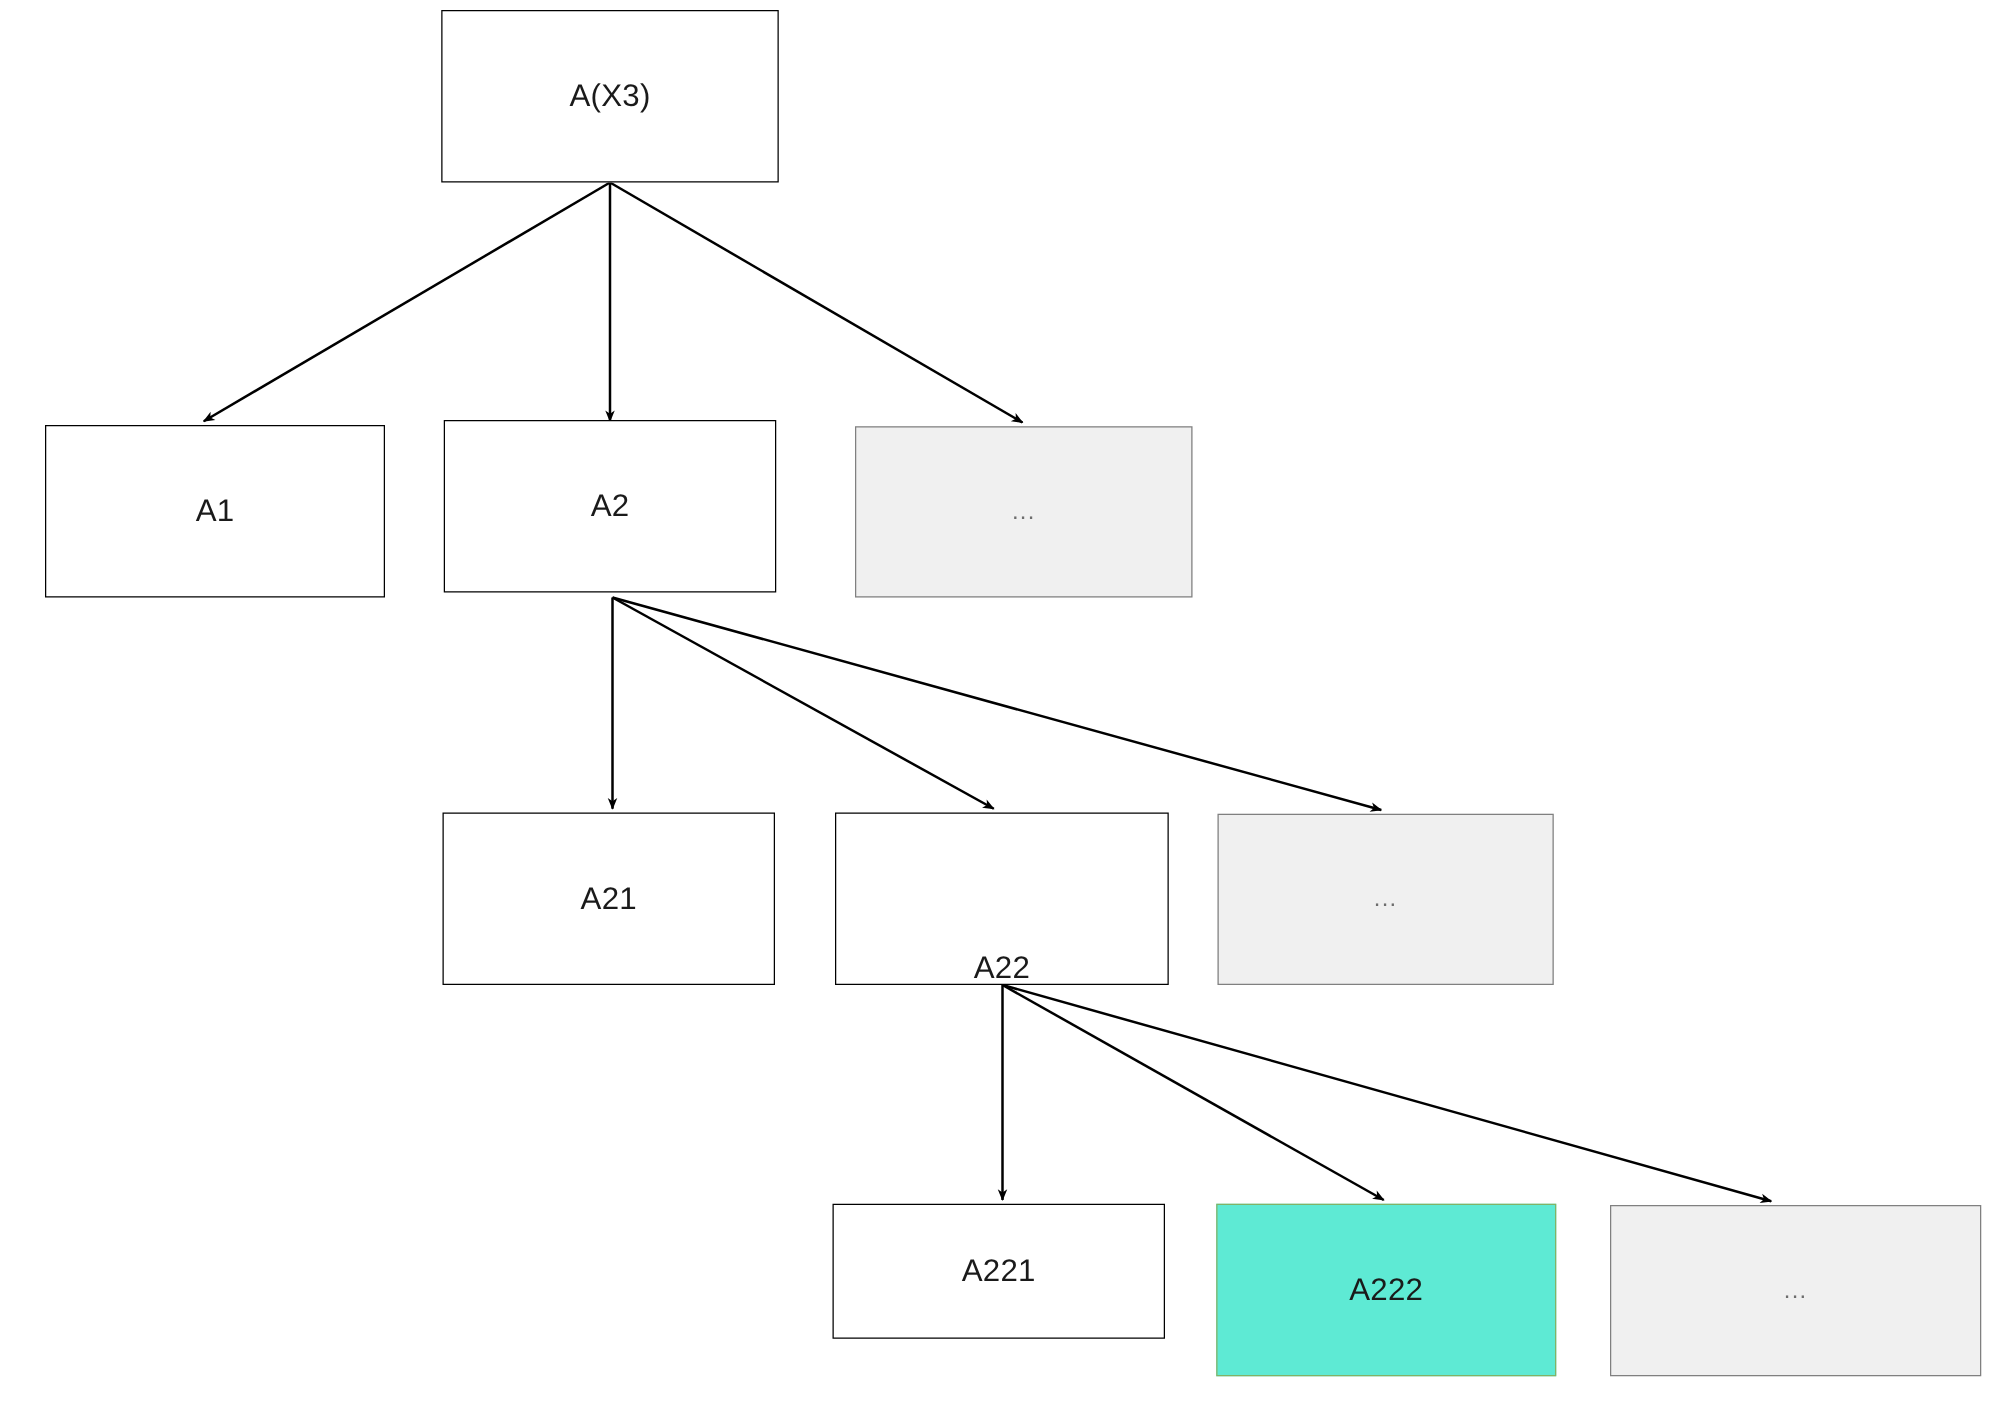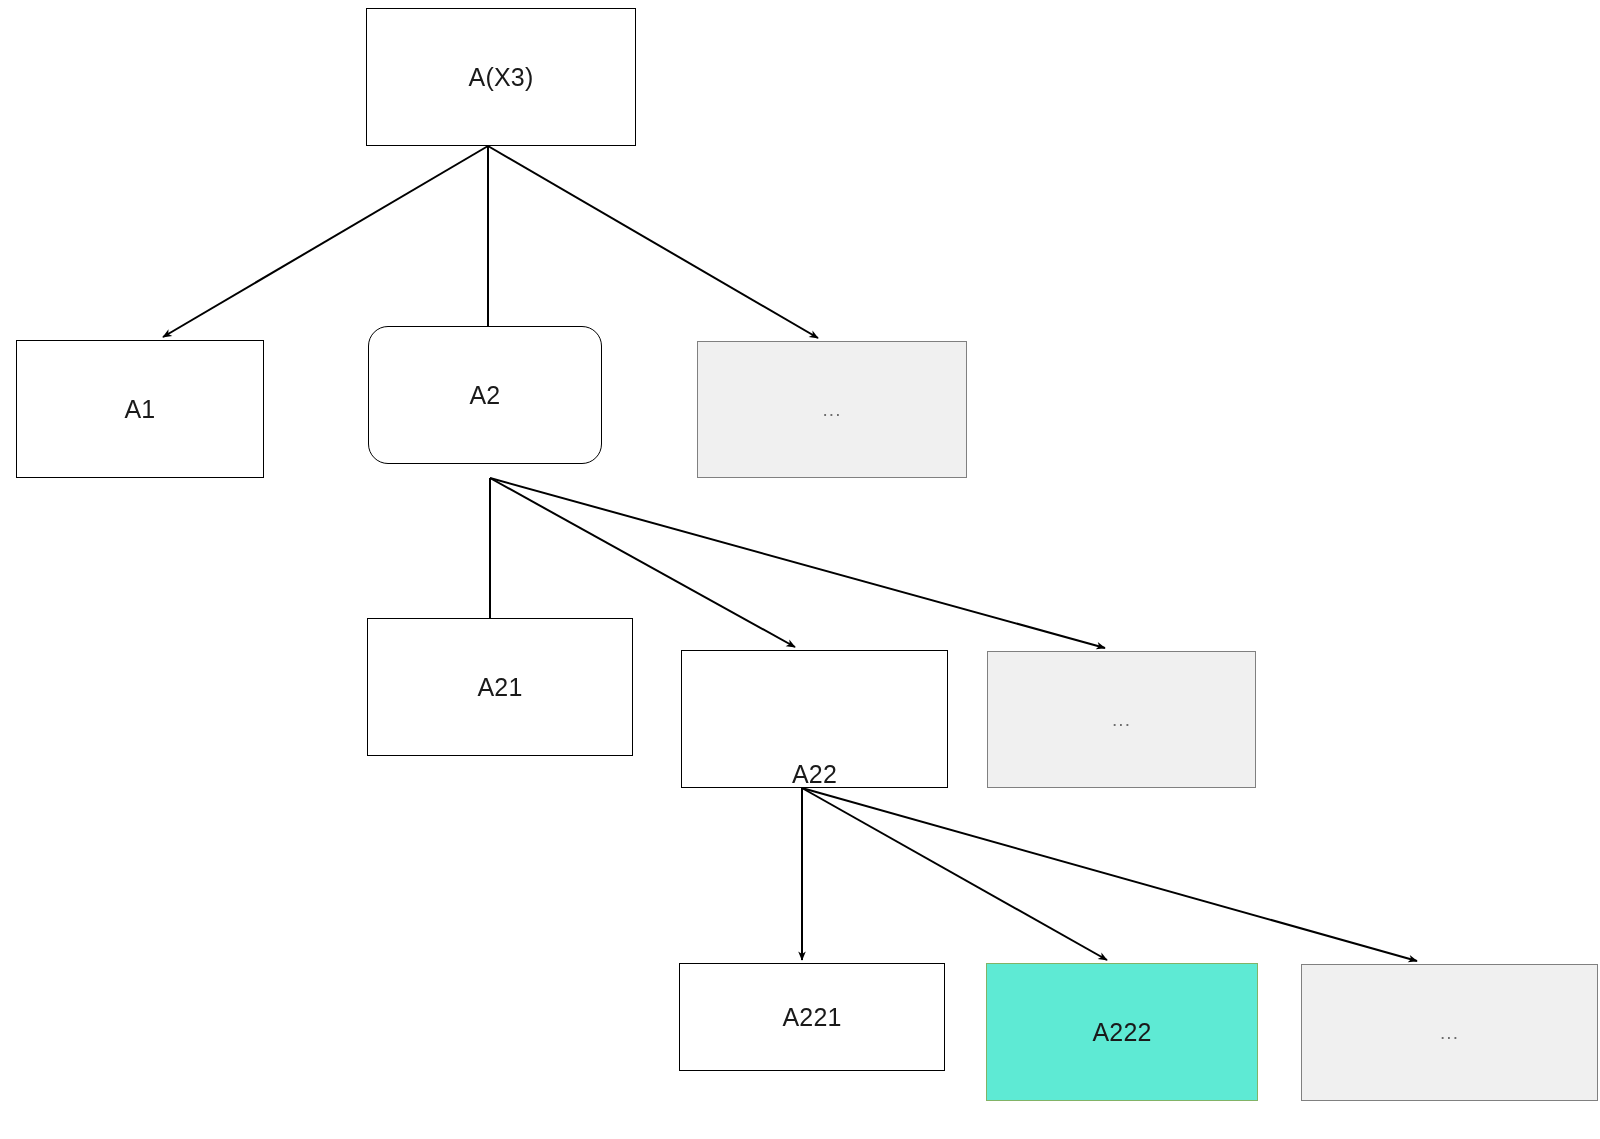--- a/index.html
+++ b/index.html
@@ -32,21 +32,20 @@
     display: flex;
     align-items: center;
     justify-content: center;
     background: #ffffff;
     border: 1.6px solid #000000;
     font-size: 25px;
     color: #1a1a1a;
     letter-spacing: 0.2px;
     line-height: 1;
     z-index: 2;
-    margin-left: 13px;
   }
   .node.ellipsis {
     background: #f0f0f0;
     border: 1.6px solid #808080;
     color: #6d6d6d;
     font-size: 19px;
     letter-spacing: 1px;
   }
   .node.highlight {
     background: #5eead4;
@@ -78,30 +77,30 @@
         <line x1="490" y1="478" x2="1105" y2="648" stroke="#000000" stroke-width="2" marker-end="url(#arrowhead)"></line>
         <line x1="802" y1="788" x2="802" y2="960" stroke="#000000" stroke-width="2" marker-end="url(#arrowhead)"></line>
         <line x1="802" y1="788" x2="1107" y2="960" stroke="#000000" stroke-width="2" marker-end="url(#arrowhead)"></line>
         <line x1="802" y1="788" x2="1417" y2="961" stroke="#000000" stroke-width="2" marker-end="url(#arrowhead)"></line>
       </g>
   </svg>
   <div id="nodes">
       <div class="node" style="left: 353px; top: 8px; width: 270px; height: 138px;">
         <span class="node-label">A(X3)</span>
       </div>
-      <div class="node" style="left: 3px; top: 340px; width: 248px; height: 138px;">
+      <div class="node" style="left: 36px; top: 340px; width: 272px; height: 138px;">
         <span class="node-label">A1</span>
       </div>
-      <div class="node" style="left: 355px; top: 326px; width: 234px; height: 138px; border-radius: 20px;">
+      <div class="node" style="left: 355px; top: 336px; width: 266px; height: 138px;">
         <span class="node-label">A2</span>
       </div>
       <div class="node ellipsis" style="left: 684px; top: 341px; width: 270px; height: 137px;">
         <span class="node-label">...</span>
       </div>
-      <div class="node" style="left: 354px; top: 618px; width: 266px; height: 138px;">
+      <div class="node" style="left: 354px; top: 650px; width: 266px; height: 138px;">
         <span class="node-label">A21</span>
       </div>
       <div class="node" style="left: 668px; top: 650px; width: 267px; height: 138px; align-items: flex-end;">
         <span class="node-label">A22</span>
       </div>
       <div class="node ellipsis" style="left: 974px; top: 651px; width: 269px; height: 137px;">
         <span class="node-label">...</span>
       </div>
       <div class="node" style="left: 666px; top: 963px; width: 266px; height: 108px;">
         <span class="node-label">A221</span>

